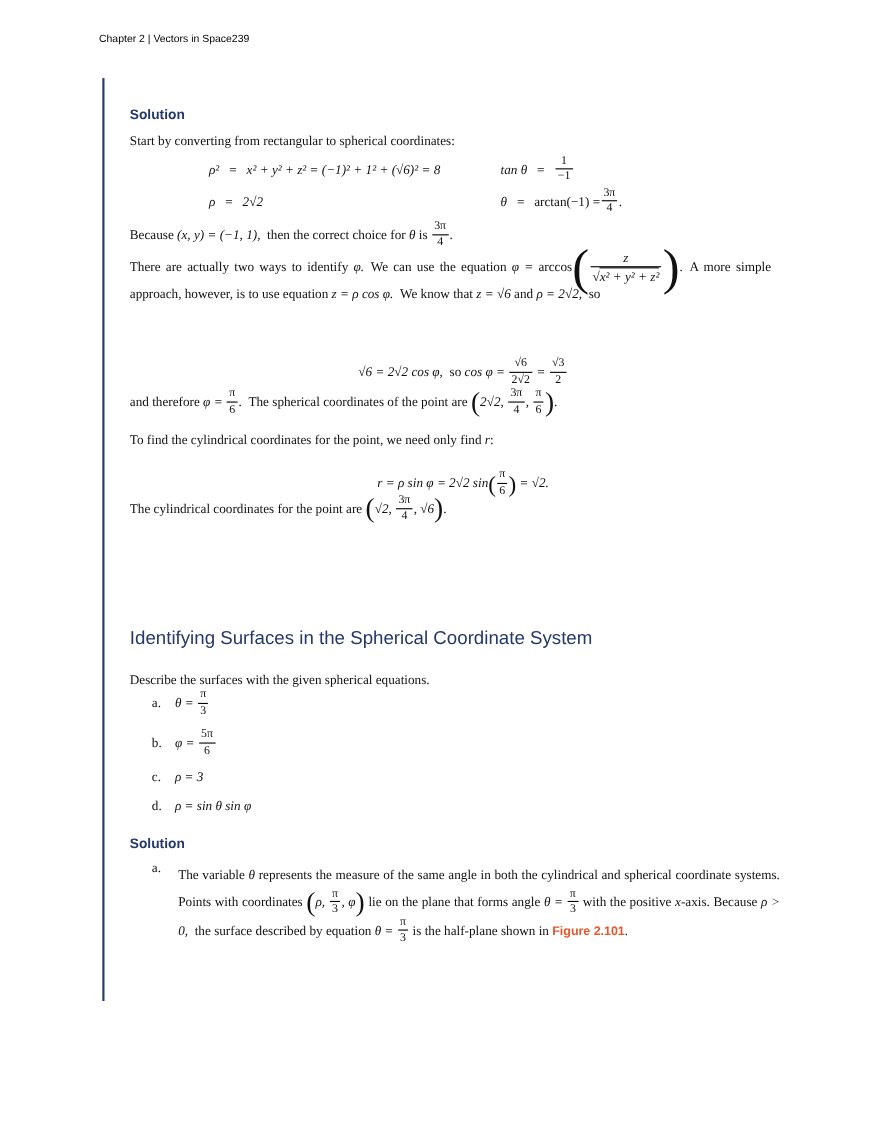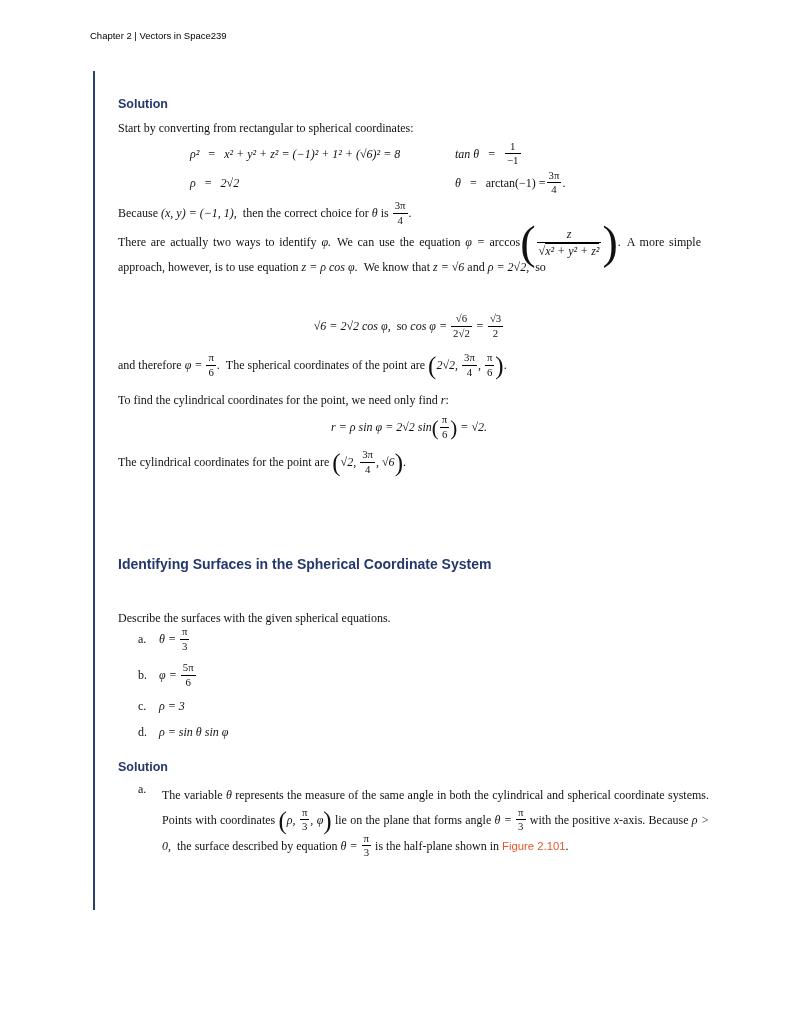--- a/index.html
+++ b/index.html
@@ -7,22 +7,22 @@
         font-family:"Liberation Serif",serif;font-size:12px;color:#111;}
   .abs{position:absolute;}
   
   .pghead{position:absolute;top:30px;left:90px;width:608px;display:flex;
           font-family:"Liberation Sans",sans-serif;font-size:9.5px;color:#000;}
   
   .vrule{position:absolute;left:93px;top:71px;width:2px;height:839px;background:#2A3F6A;}
   
   .h-sol{position:absolute;left:118px;margin:0;font-family:"Liberation Sans",sans-serif;
          font-weight:bold;font-size:12.5px;color:#24386B;}
-  .ex-title{position:absolute;left:118px;top:556px;margin:0;font-family:"Liberation Sans",sans-serif;
-         font-weight:bold;font-size:14px;color:#24386B;}
+  .ex-title{position:absolute;left:118px;top:570px;margin:0;font-family:"Liberation Sans",sans-serif;
+         font-weight:normal;font-size:17px;color:#24386B;}
   .ex-banner{position:absolute;left:94px;top:533px;width:604px;height:26px;background:#263C63;
          color:#fff;font-family:"Liberation Sans",sans-serif;font-size:13px;display:flex;align-items:center;
          padding-left:13px;box-sizing:border-box;border:1px solid #aab4cc;}
   
   .body{margin:0;font-size:12px;line-height:1.5;}
   .just{text-align:justify;}
   .mi{font-style:italic;}
   .nobr{white-space:nowrap;}
   
   .frac{display:inline-block;vertical-align:middle;text-align:center;line-height:1.05;
@@ -33,29 +33,29 @@
   .bigfrac .fden{padding-top:2px;}
   .rad{border-top:1px solid #000;}
   
   .p-xl{font-size:46px;line-height:0;vertical-align:middle;}
   .p-lg{font-size:25px;line-height:0;vertical-align:middle;}
   .p-md{font-size:21px;line-height:0;vertical-align:middle;}
   
   .eqrow{height:29px;display:flex;align-items:center;white-space:nowrap;}
   .eqsign{margin:0 9px;}
   
-  .eqc{position:absolute;left:118px;width:582px;text-align:center;margin:0;}
+  .eqc{position:absolute;left:118px;width:582px;text-align:center;margin:12px;}
   
   .li{position:absolute;left:138px;white-space:nowrap;}
   .li .lab{display:inline-block;width:21px;}
   
   .sol2lab{position:absolute;left:138px;top:782px;}
   .sol2p{position:absolute;left:158px;top:779px;width:547px;text-align:justify;
          line-height:24.5px;margin:4px;}
-  .figref{color:#E4582B;font-family:"Liberation Sans",sans-serif;font-weight:normal;font-size:11.3px;}
+  .figref{color:#E4582B;font-family:"Liberation Sans",sans-serif;font-weight:bold;font-size:11.3px;}
 </style>
 </head>
 <body>
 
 <div class="page">
 
   <div class="pghead">
     <span>Chapter 2 | Vectors in Space</span>
     <span>239</span>
   </div>

